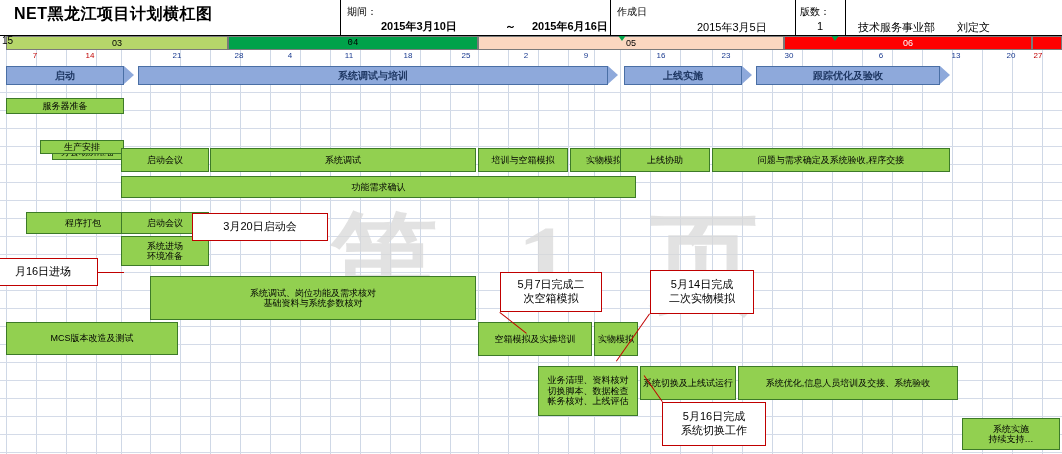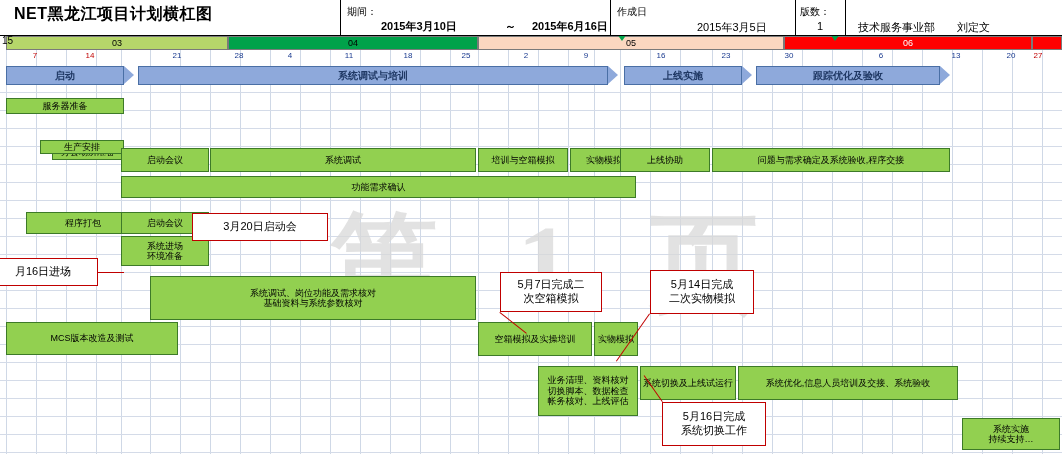--- a/index.html
+++ b/index.html
@@ -142,21 +142,21 @@
     <div class="grow" style="top:362px;"></div>
     <div class="grow" style="top:380px;"></div>
     <div class="grow" style="top:398px;"></div>
     <div class="grow" style="top:416px;"></div>
 
     <div class="wm">第 1 页</div>
 
     <div class="month" style="left:6px;width:222px;background:#b6d66a;">
       <span>03</span>
     </div>
-    <div class="month" style="left:228px;width:250px;background:#00a24a;">
+    <div class="month" style="left:228px;width:250px;background:#00a24a;font-family:Liberation Mono, monospace;">
       <span>04</span>
     </div>
     <div class="month" style="left:478px;width:306px;background:#fbd7c0;">
       <span>05</span>
     </div>
     <div class="month" style="left:784px;width:248px;background:#ff0000;color:#fff;">
       <span>06</span>
     </div>
     <div class="month" style="left:1032px;width:30px;background:#ff0000;"></div>
 

